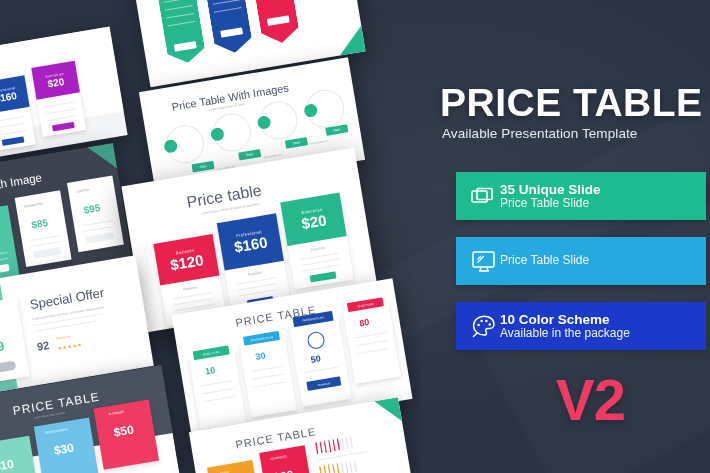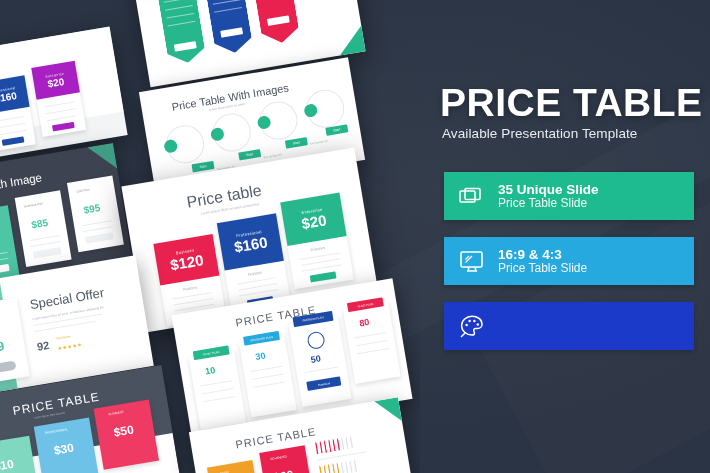--- a/index.html
+++ b/index.html
@@ -27,22 +27,22 @@
     letter-spacing:0.5px; line-height:1;
     text-shadow:0 2px 6px rgba(0,0,0,0.35);
   }
   .subtitle {
     position:absolute; left:34px; top:126px;
     font-size:13.5px; color:#e8ecf1; font-weight:400;
     letter-spacing:0.1px;
   }
 
   .feature {
-    position:absolute; left:36px; width:250px; height:48px;
-    display:flex; align-items:center; gap:11px; padding-left:13px;
+    position:absolute; left:48px; width:250px; height:48px;
+    display:flex; align-items:center; gap:1px; padding-left:13px;
     box-shadow:0 2px 5px rgba(0,0,0,0.22);
   }
   .f1 { top:172px; background:#1eba90; }
   .f2 { top:237px; background:#25a9de; }
   .f3 { top:302px; background:#1c3ac9; }
   .f-ico { width:30px; height:28px; flex:0 0 30px; display:flex; align-items:center; justify-content:center; }
   .f-ico svg { display:block; }
   .f-txt { display:flex; flex-direction:column; justify-content:center; line-height:1.12; }
   .f-big { font-size:13.5px; font-weight:bold; color:#fff; }
   .f-sm  { font-size:12px; color:#f2f6f9; font-weight:400; }
@@ -350,33 +350,37 @@
     <div class="feature f2">
       <span class="f-ico">
         <svg width="26" height="23" viewBox="0 0 26 23" fill="none" stroke="#ffffff" stroke-width="1.6">
           <rect x="2" y="2" width="21" height="15" rx="1.4"></rect>
           <path d="M10 17.5 L9 21 M16 17.5 L17 21 M8 21 h10"></path>
           <path d="M6.5 9.5 L10 6" stroke-width="1.2"></path>
           <path d="M6.5 12.5 L13 6" stroke-width="1.2"></path>
         </svg>
       </span>
       <span class="f-txt">
-        <span class="f-big">16:9 &amp; 4:3</span>
         <span class="f-sm">Price Table Slide</span>
       </span>
     </div>
 
     <div class="feature f3">
       <span class="f-ico">
         <svg width="26" height="24" viewBox="0 0 26 24" fill="none" stroke="#ffffff" stroke-width="1.5">
           <path d="M13 2.2C7.2 2.2 2.6 6.4 2.6 11.6c0 5.2 4.6 9.4 10.4 9.4 1.5 0 2.5-.9 2.5-2.1 0-1-.8-1.6-.8-2.5 0-1.1.9-1.9 2-1.9h2c2.4 0 4.3-1.9 4.3-4.3 0-4.8-4.5-8-10-8z"></path>
           <circle cx="7.6" cy="11" r="1.25" fill="#ffffff" stroke="none"></circle>
           <circle cx="10.6" cy="7" r="1.25" fill="#ffffff" stroke="none"></circle>
           <circle cx="15.4" cy="7" r="1.25" fill="#ffffff" stroke="none"></circle>
           <circle cx="18.8" cy="10.4" r="1.25" fill="#ffffff" stroke="none"></circle>
           <path d="M6.5 18.5 L2 23" stroke-width="1.5"></path>
         </svg>
       </span>
-    </div>
-
+      <span class="f-txt">
+        <span class="f-big">10 Color Scheme</span>
+        <span class="f-sm">Available in the package</span>
+      </span>
+    </div>
+
+    <div class="v2">V2</div>
   </div>
 
 </div>
 
 </body></html>

